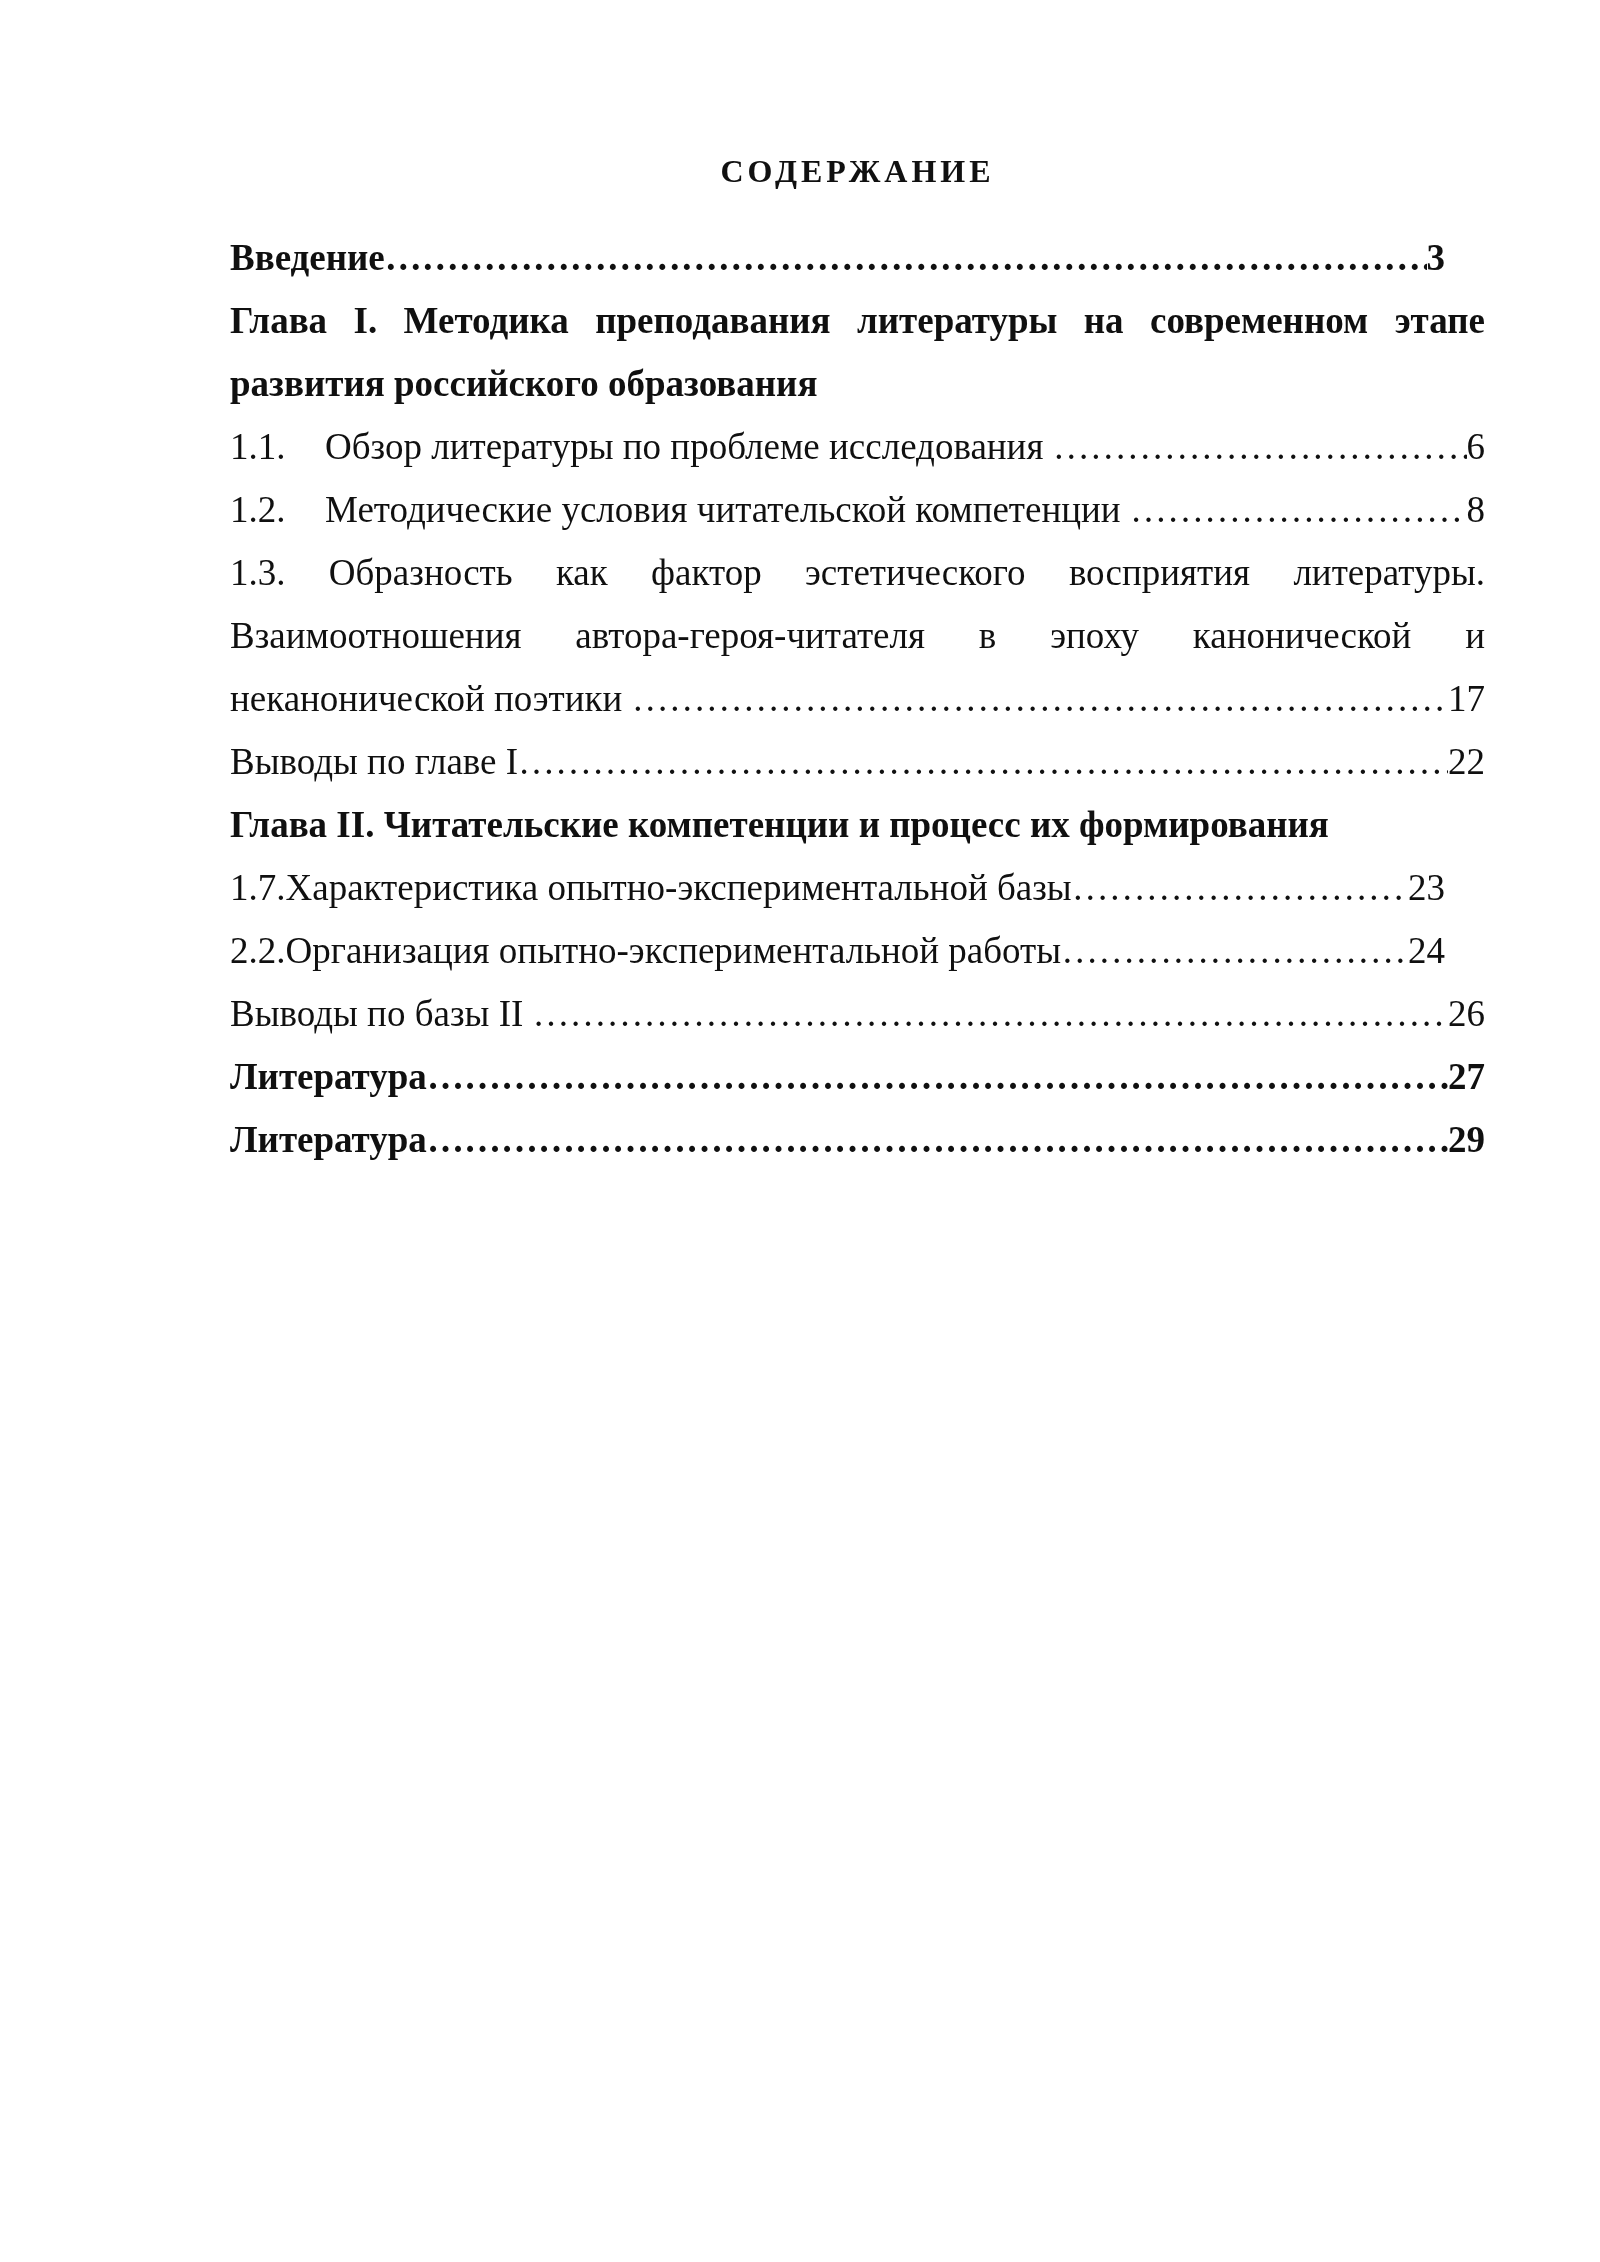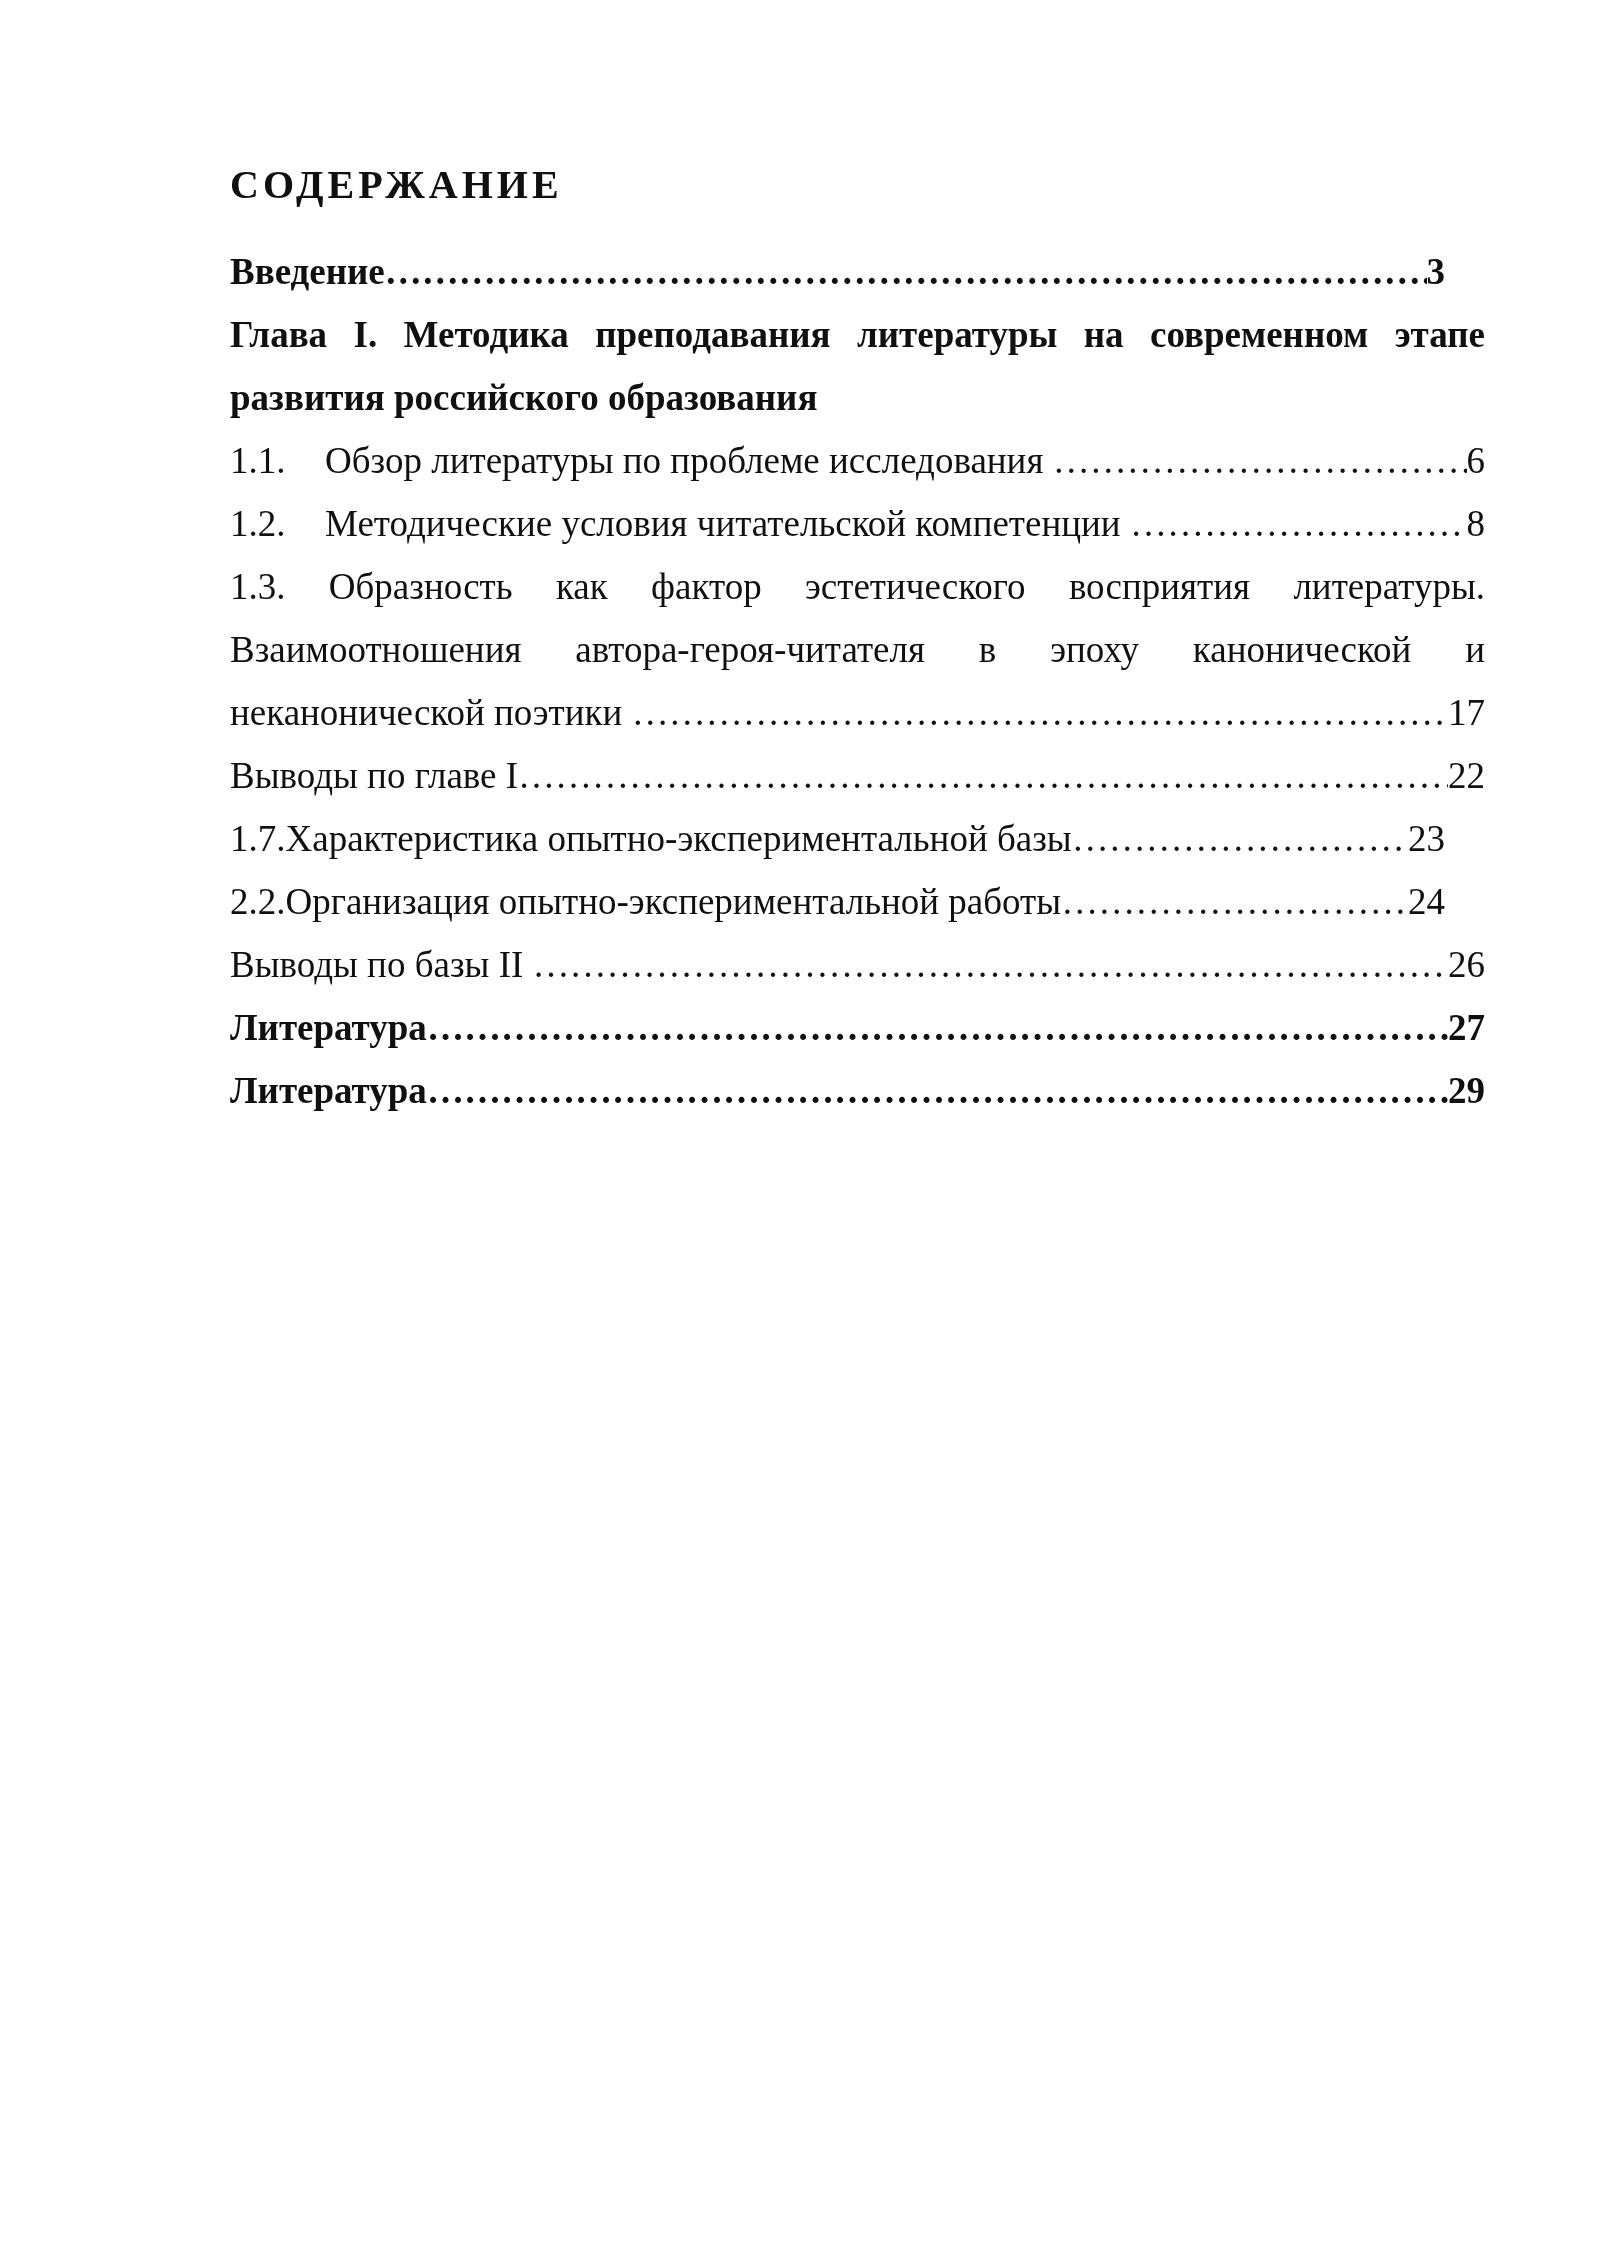--- a/index.html
+++ b/index.html
@@ -11,25 +11,26 @@
     position: relative;
     width: 1600px;
     height: 2262px;
     background: #ffffff;
     box-sizing: border-box;
     padding: 142px 115px 0 230px;
     font-family: "Liberation Serif", "DejaVu Serif", serif;
     color: #101010;
   }
   .title {
-    font-size: 40px;
+    font-size: 32px;
     font-weight: bold;
     line-height: 58px;
+    text-align: center;
     letter-spacing: 4px;
-    margin: 14px 0 26px 0;
+    margin: 0 0 26px 0;
   }
   .line {
     font-size: 37px;
     line-height: 63px;
     height: 63px;
     white-space: nowrap;
   }
   .row {
     display: flex;
     align-items: flex-end;
@@ -102,20 +103,21 @@
       <span class="dots">…………………………………………………………………………………………………………………………………………………………………………………………</span>
       <span class="num">17</span>
     </div>
 
     <div class="line row">
       <span class="lbl">Выводы по главе I</span>
       <span class="dots">…………………………………………………………………………………………………………………………………………………………………………………………</span>
       <span class="num">22</span>
     </div>
 
+    <div class="line bold">Глава II. Читательские компетенции и процесс их формирования</div>
 
     <div class="line row short">
       <span class="lbl">1.7.Характеристика опытно-экспериментальной базы</span>
       <span class="dots">…………………………………………………………………………………………………………………………………………………………………………………………</span>
       <span class="num">23</span>
     </div>
 
     <div class="line row short">
       <span class="lbl">2.2.Организация опытно-экспериментальной работы</span>
       <span class="dots">…………………………………………………………………………………………………………………………………………………………………………………………</span>

